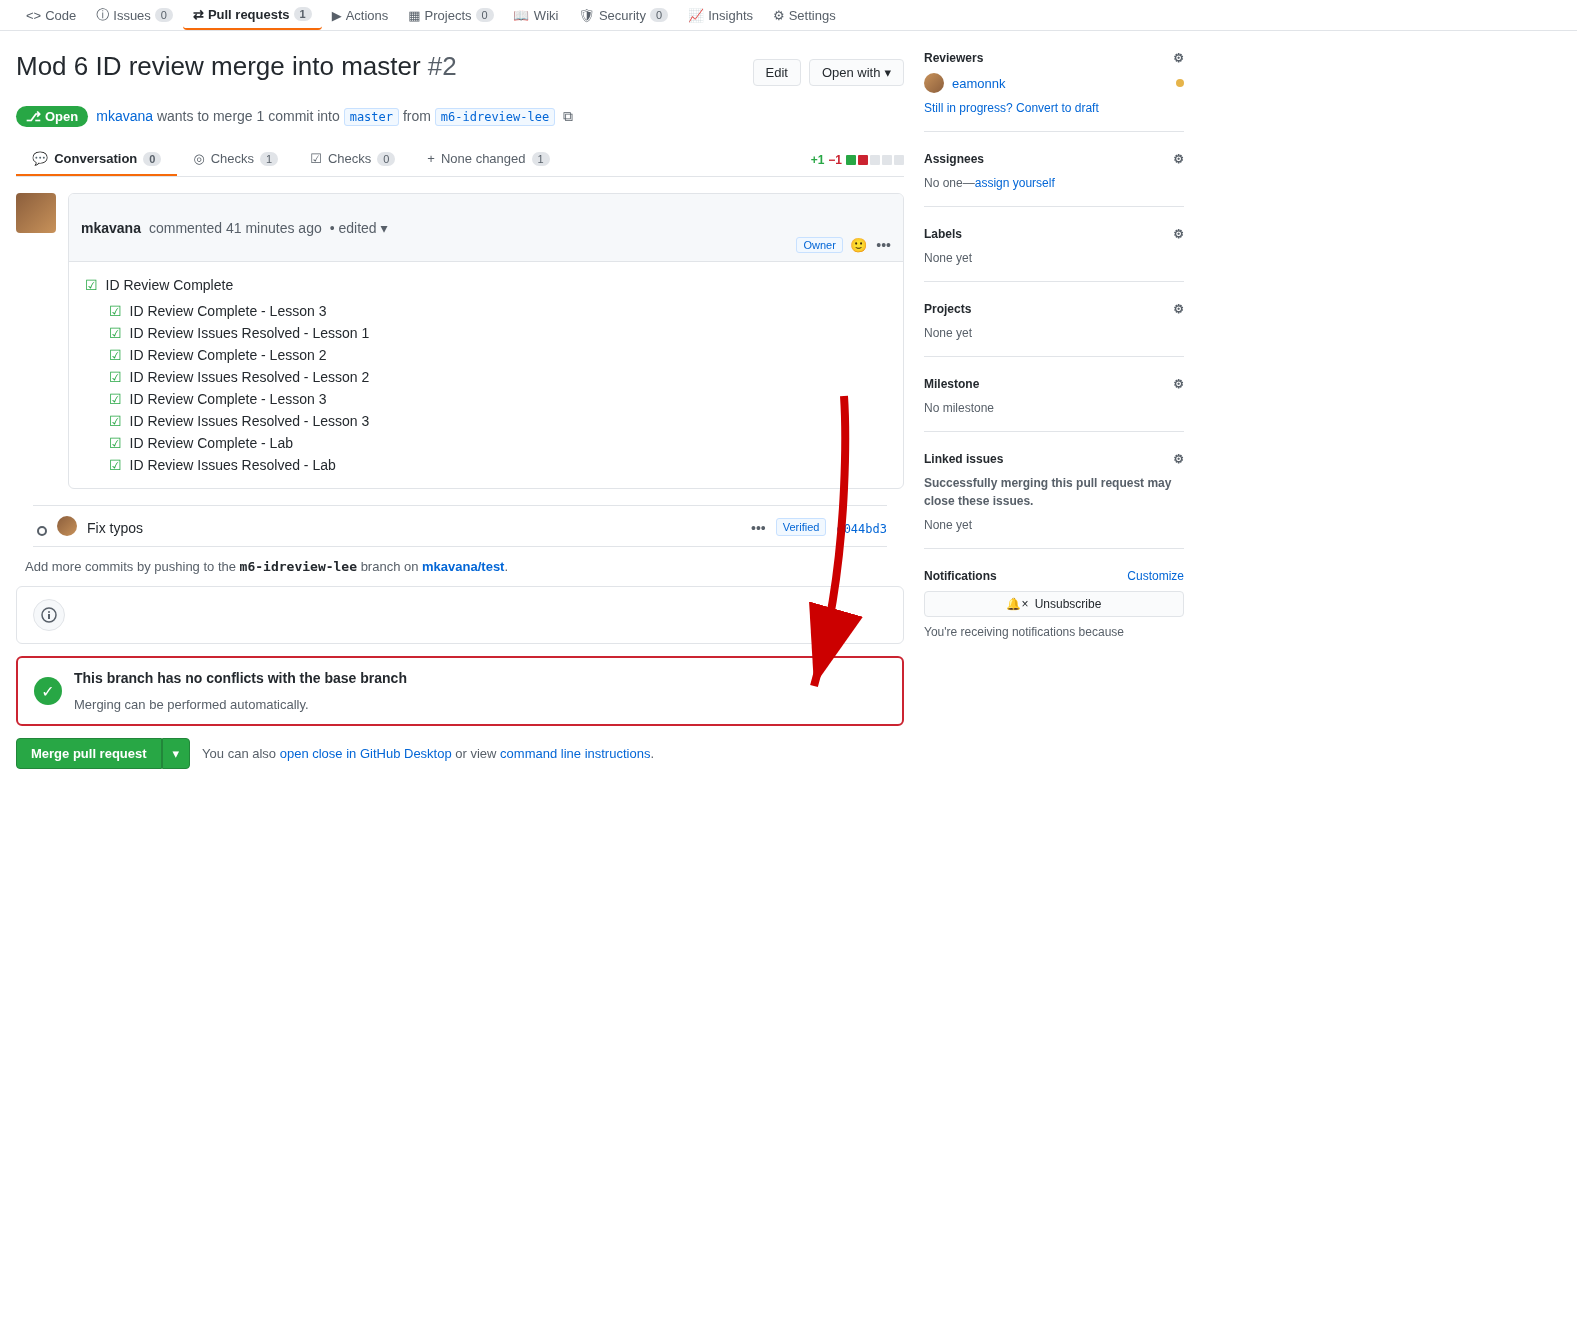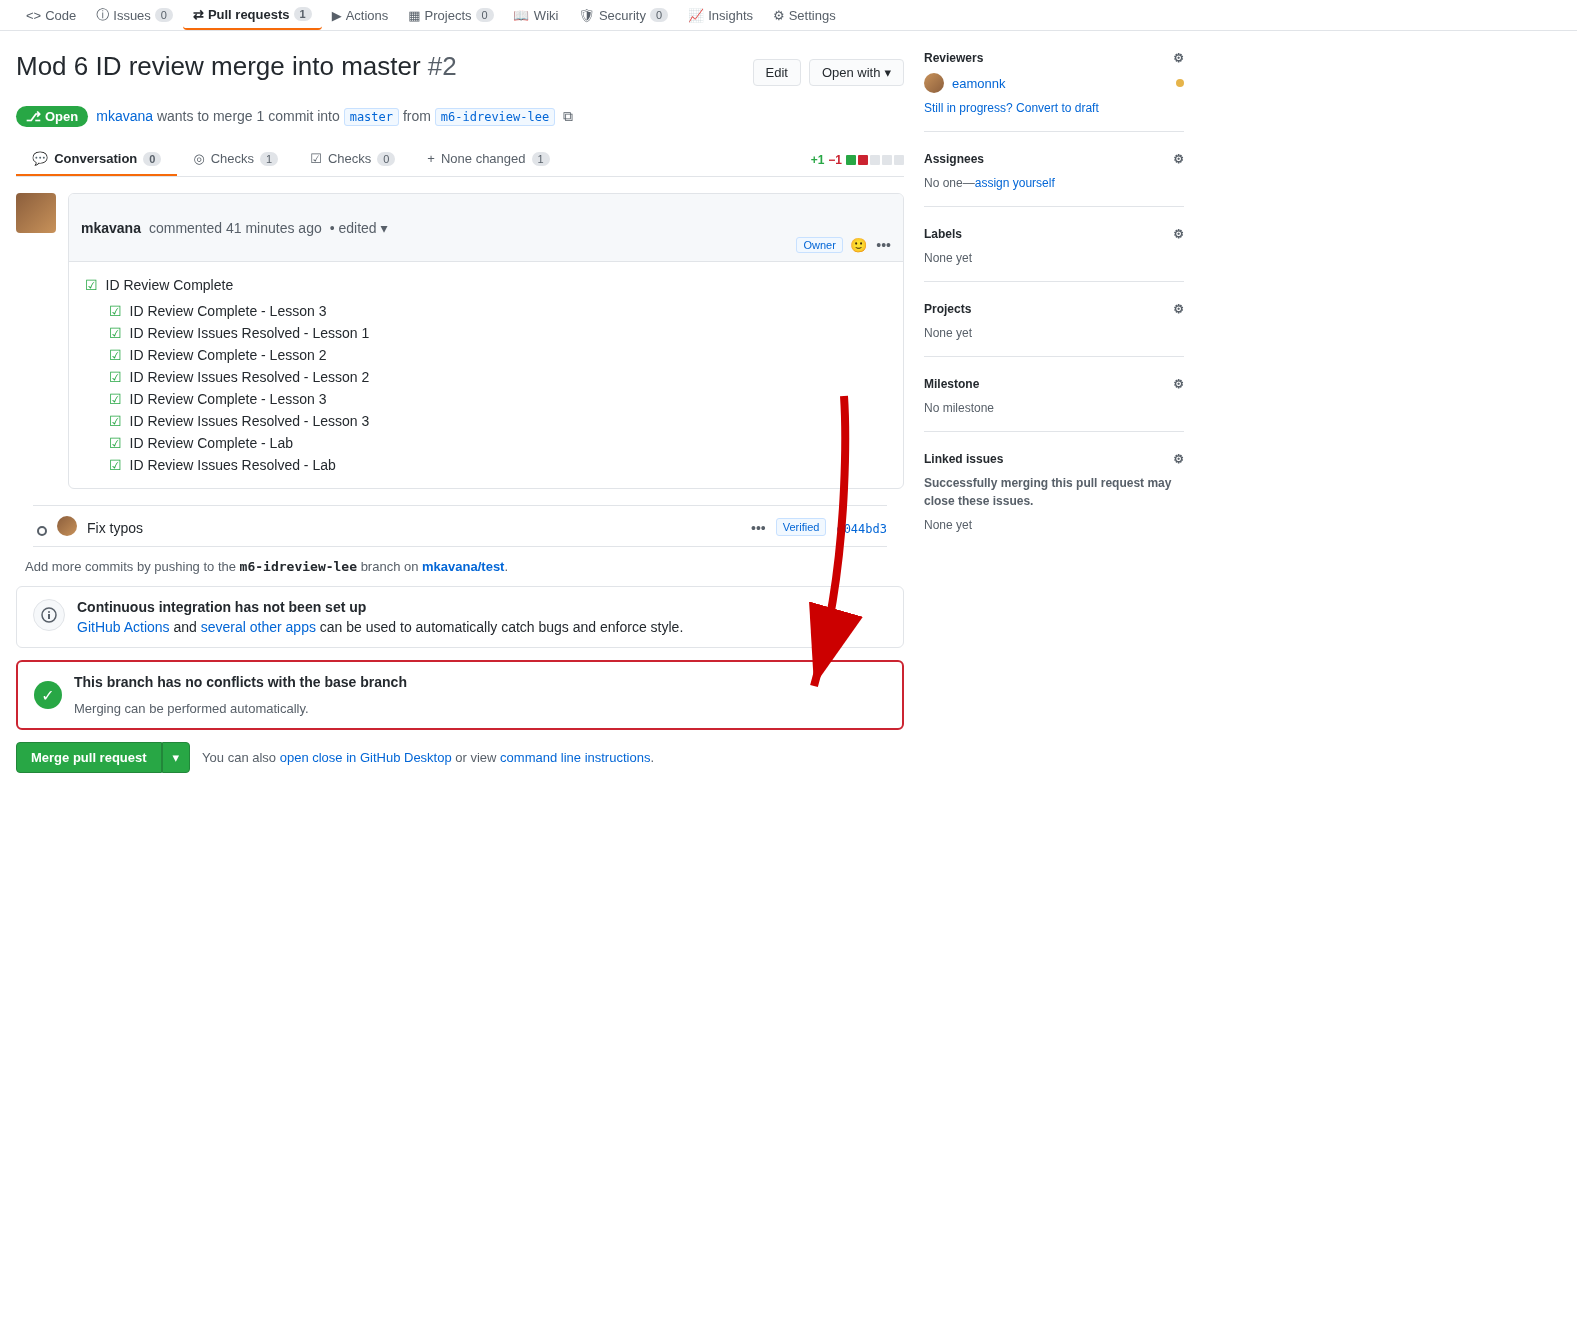--- a/index.html
+++ b/index.html
@@ -321,29 +321,20 @@
       </svg>
 
       <div class="ci-box">
         <div class="ci-icon">
           <svg width="16" height="16" viewBox="0 0 16 16" fill="#586069">
               <circle cx="8" cy="8" r="7" fill="none" stroke="#586069" stroke-width="1.5"></circle>
               <circle cx="8" cy="5" r="1" fill="#586069"></circle>
               <rect x="7" y="7" width="2" height="5" fill="#586069"></rect>
             </svg>
         </div>
-        <div class="ci-text">
-          <strong>Continuous integration has not been set up</strong>
-          <span>
-            <a>GitHub Actions</a>
-            <span> and </span>
-            <a>several other apps</a>
-            <span> can be used to automatically catch bugs and enforce style.</span>
-          </span>
-        </div>
       </div>
 
       <div class="merge-status">
         <div class="merge-check-icon">✓</div>
         <div class="merge-status-text">
           <strong>This branch has no conflicts with the base branch</strong>
           <span>Merging can be performed automatically.</span>
         </div>
       </div>
     </div>
@@ -410,14 +401,25 @@
 
     <div class="sidebar-section">
       <div class="sidebar-title-main">
         <span>Linked issues</span>
         <span class="gear-icon">⚙</span>
       </div>
       <p class="linked-issues-text">Successfully merging this pull request may close these issues.</p>
       <span class="sidebar-empty">None yet</span>
     </div>
 
+    <div class="sidebar-section">
+      <div class="notifications-row">
+        <span class="notifications-label">Notifications</span>
+        <a class="customize-link">Customize</a>
+      </div>
+      <button class="unsubscribe-btn">
+        <span>🔔×</span>
+        <span>Unsubscribe</span>
+      </button>
+      <p class="notif-note">You're receiving notifications because</p>
+    </div>
   </div>
 </div>
 
 </body></html>

